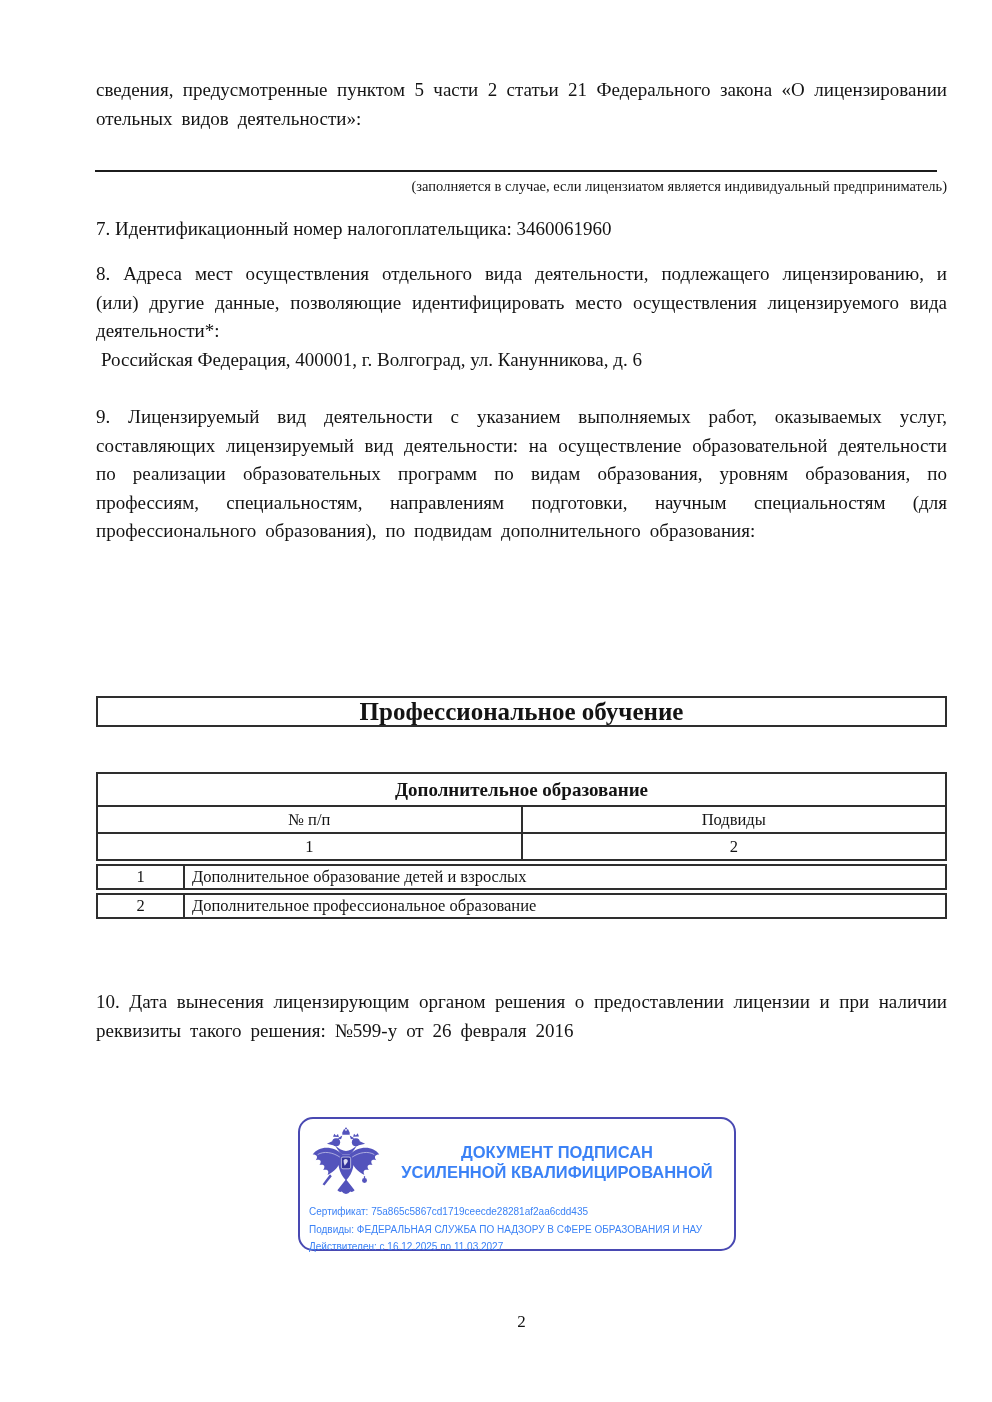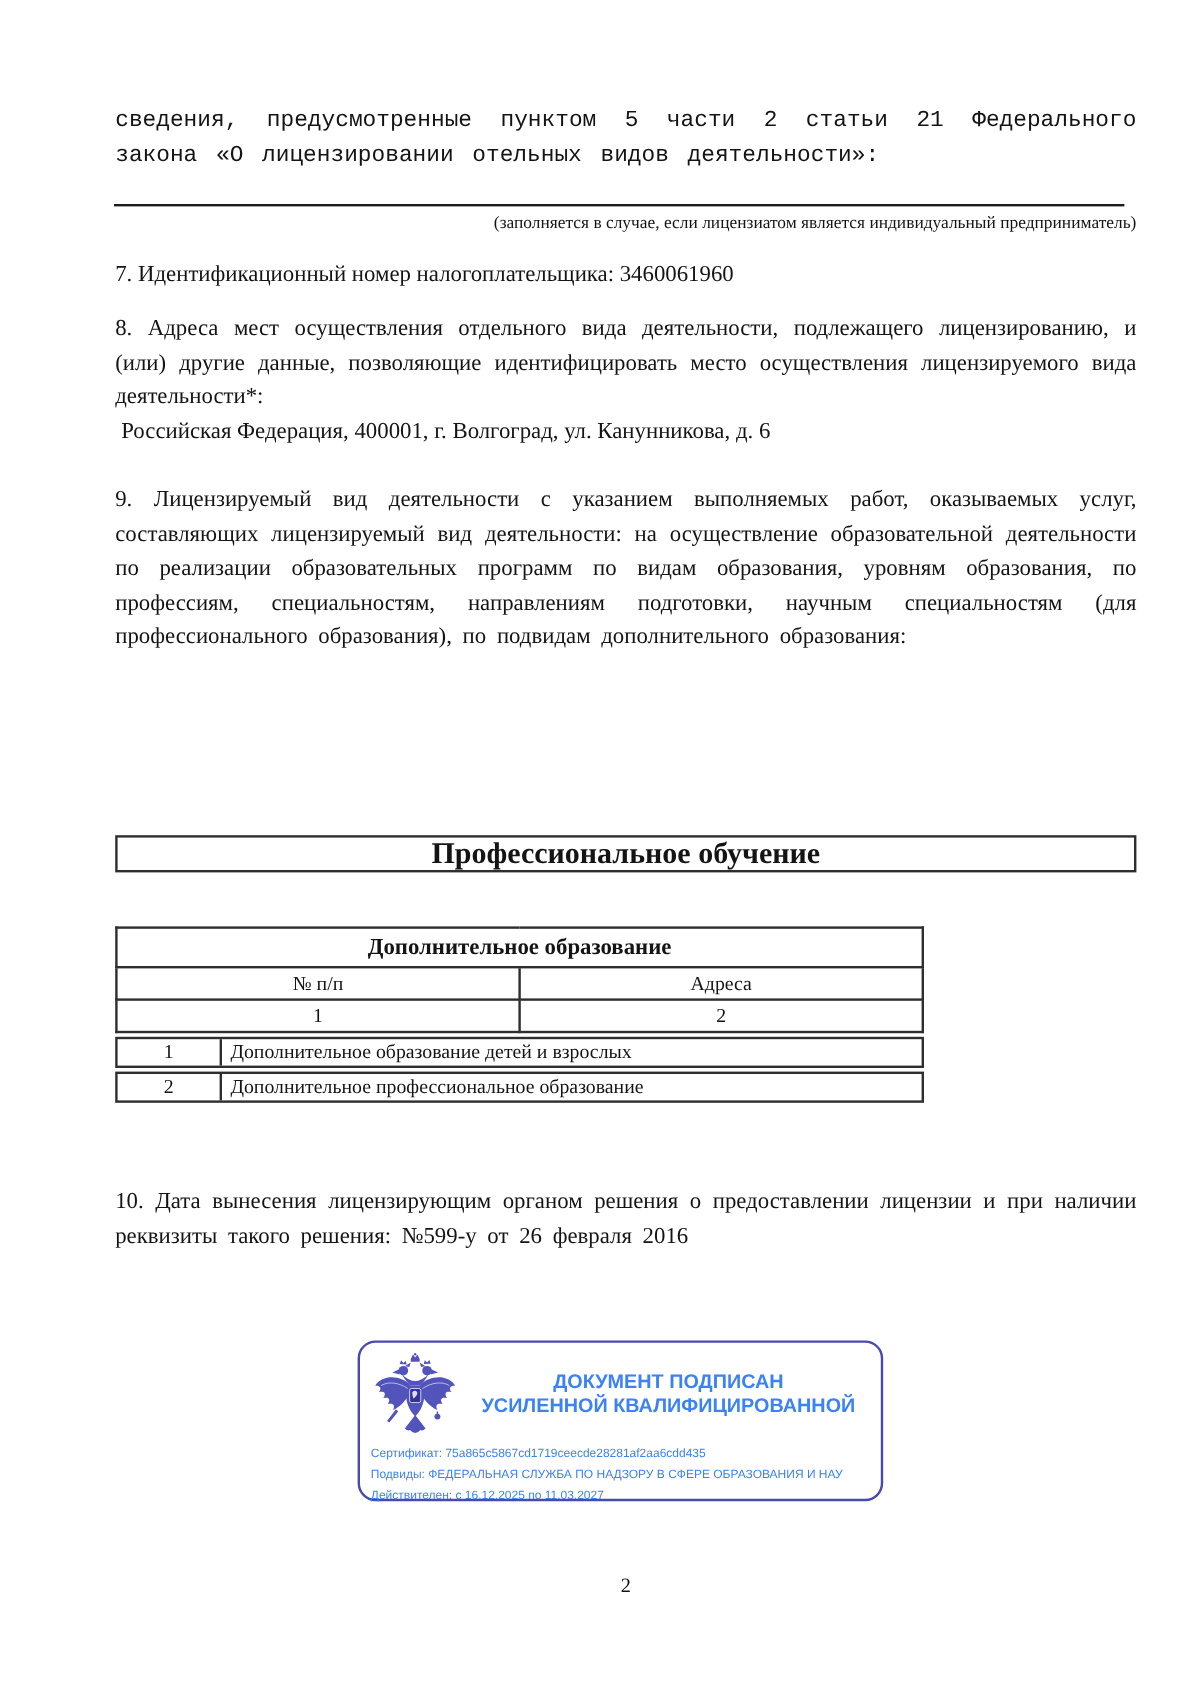--- a/index.html
+++ b/index.html
@@ -12,21 +12,21 @@
     font-size:19px; line-height:28.5px; text-align:justify; word-spacing:0.22em;
   }
   .addr-line { text-align:left; padding-left:5px; word-spacing:normal; }
   .sep { position:absolute; left:95px; top:170px; width:842px; height:2px; background:#1c1c1c; }
   .note { position:absolute; left:96px; top:177px; width:851px; margin:0;
           text-align:right; font-size:14.5px; line-height:18px; }
   .pro-box {
     position:absolute; left:96px; top:696px; width:851px; height:31px; box-sizing:border-box;
     border:2px solid #2e2e2e; text-align:center; font-weight:bold; font-size:25px; line-height:27px;
   }
-  .edu { position:absolute; left:96px; top:772px; width:674px; font-size:16.5px; }
+  .edu { position:absolute; left:96px; top:772px; width:851px; font-size:16.5px; }
   .edu table { width:100%; border-collapse:collapse; table-layout:fixed; }
   .edu td { border:2px solid #2e2e2e; text-align:center; padding:0; }
   .edu .t-title td { font-weight:bold; font-size:19px; height:31px; }
   .edu .col-num { width:87px; }
   .edu .t-head td, .edu .t-idx td { height:25px; }
   .edu-row {
     display:flex; border:2px solid #2e2e2e; margin-top:3px; height:26px; box-sizing:border-box;
     align-items:stretch;
   }
   .edu-row .c-num { width:87px; border-right:2px solid #2e2e2e; display:flex;
@@ -42,21 +42,21 @@
   .stamp-title { flex:1; text-align:center; font-weight:bold; font-size:16.5px; line-height:20px; }
   .stamp-lines { margin-top:3px; font-size:10px; line-height:17.5px; }
   .stamp-line { white-space:nowrap; overflow:hidden; }
   .pagenum { position:absolute; left:96px; top:1312px; width:851px; text-align:center; font-size:17px; }
 </style>
 </head>
 <body>
 
 <div class="page">
 
-  <p class="para" style="top:86px;font-family:Liberation Mono, monospace;">сведения, предусмотренные пунктом 5 части 2 статьи 21 Федерального закона «О лицензировании отельных видов деятельности»:</p>
+  <p class="para" style="top:76px;">сведения, предусмотренные пунктом 5 части 2 статьи 21 Федерального закона «О лицензировании отельных видов деятельности»:</p>
 
   <div class="sep"></div>
 
   <p class="note">(заполняется в случае, если лицензиатом является индивидуальный предприниматель)</p>
 
   <p class="para" style="top:215px; text-align:left; word-spacing:normal;">7. Идентификационный номер налогоплательщика: 3460061960</p>
 
   <div class="para" style="top:260px;">
     <div>8. Адреса мест осуществления отдельного вида деятельности, подлежащего лицензированию, и (или) другие данные, позволяющие идентифицировать место осуществления лицензируемого вида деятельности*:</div>
     <div class="addr-line">Российская Федерация, 400001, г. Волгоград, ул. Канунникова, д. 6</div>
@@ -67,21 +67,21 @@
   <div class="pro-box">Профессиональное обучение</div>
 
   <div class="edu">
     <table>
       <tbody>
           <tr class="t-title">
         <td colspan="2">Дополнительное образование</td>
       </tr>
       <tr class="t-head">
         <td class="col-num">№ п/п</td>
-        <td>Адреса</td>
+        <td>Подвиды</td>
       </tr>
       <tr class="t-idx">
         <td class="col-num">1</td>
         <td>2</td>
       </tr>
     </tbody>
       </table>
     <div class="edu-row">
       <div class="c-num">1</div>
       <div class="c-val">Дополнительное образование детей и взрослых</div>

